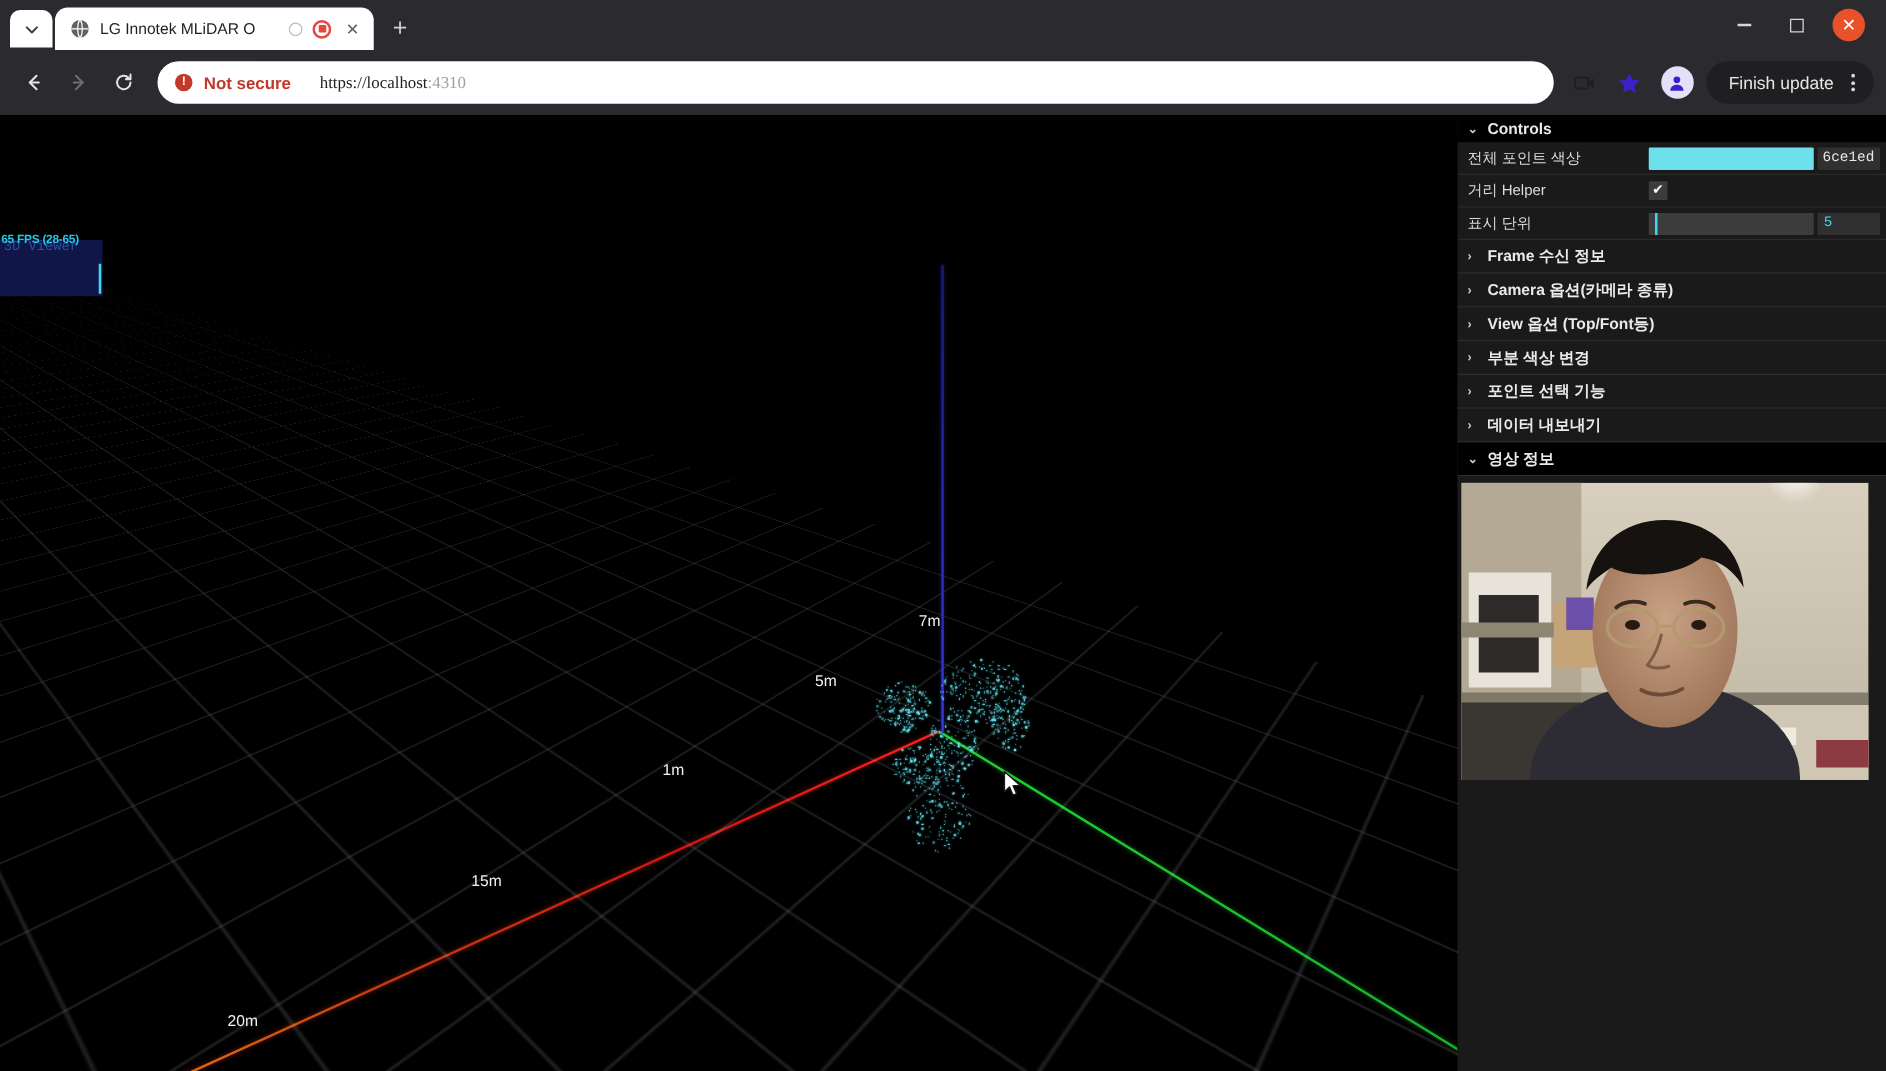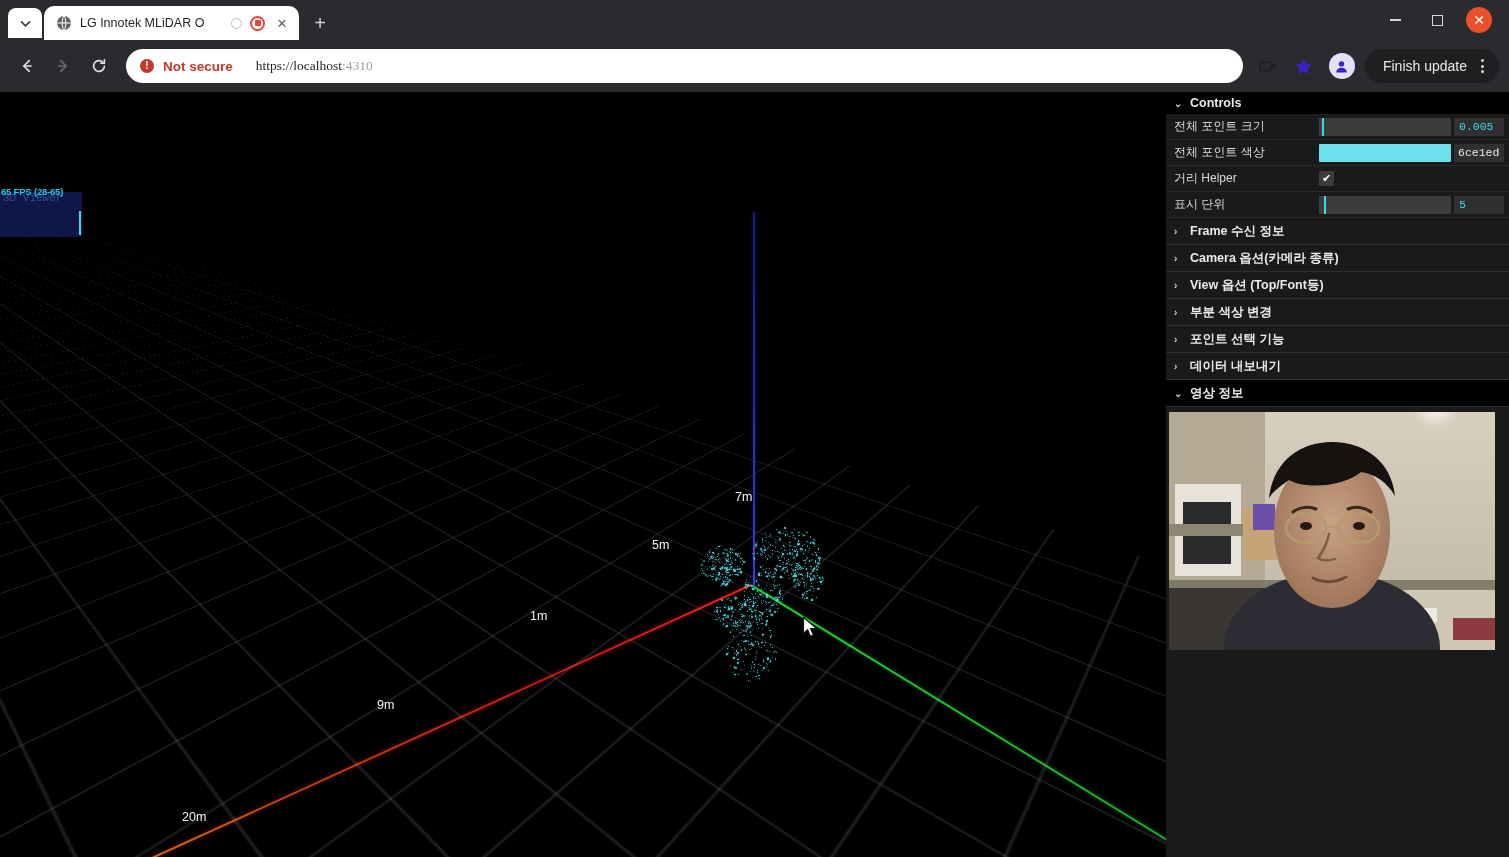--- a/index.html
+++ b/index.html
@@ -1261,21 +1261,21 @@
           <span style="left:26.1px;top:92.8px;width:1.8px;height:1.8px;opacity:0.69;background:#5fe6f0"></span>
           <span style="left:45.4px;top:104.8px;width:1.8px;height:1.8px;opacity:0.73;background:#5fe6f0"></span>
           <span style="left:44.6px;top:103.6px;width:1.2px;height:1.2px;opacity:0.79;background:#5fe6f0"></span>
           <span style="left:41.1px;top:90.2px;width:1.8px;height:1.8px;opacity:0.97;background:#5fe6f0"></span>
         </div>
 
       <div id="dist-labels">
           <div class="dist-label" style="left: 735px; top: 398px;">7m</div>
           <div class="dist-label" style="left: 652px; top: 446px;">5m</div>
           <div class="dist-label" style="left: 530px; top: 517px;">1m</div>
-          <div class="dist-label" style="left: 377px; top: 606px;">9m</div>
+          <div class="dist-label" style="left: 377px; top: 606px;">15m</div>
           <div class="dist-label" style="left: 182px; top: 718px;">20m</div>
         </div>
 
       <div class="viewer-ghost"></div>
       <div class="viewer-ghost-txt">3D Viewer</div>
       <div class="viewer-caret"></div>
       <div class="fps">65 FPS (28-65)</div>
 
       <svg class="cursor" viewBox="0 0 17 23">
         <path d="M1.5 1.2L1.5 17.5L5.6 13.6L8.4 20.2L11.3 19L8.5 12.6L14.2 12.4Z" fill="#ffffff" stroke="#1a1a1a" stroke-width="1.2" stroke-linejoin="round"></path>
@@ -1283,27 +1283,20 @@
     </div>
 
     <div class="panel">
       <div class="panel-head">
         <span class="chev">⌄</span>
         <span>Controls</span>
       </div>
 
       <div class="panel-body">
 
-        <div class="ctl-row">
-          <span class="ctl-label">전체 포인트 크기</span>
-          <span class="slider">
-              <i style="left:2%"></i>
-            </span>
-          <span class="ctl-value">0.005</span>
-        </div>
 
         <div class="ctl-row">
           <span class="ctl-label">전체 포인트 색상</span>
           <span class="swatch" id="color-swatch" style="background: rgb(108, 225, 237);"></span>
           <span class="swatch-val">6ce1ed</span>
         </div>
 
         <div class="ctl-row">
           <span class="ctl-label">거리 Helper</span>
           <span class="checkbox">✔</span>

